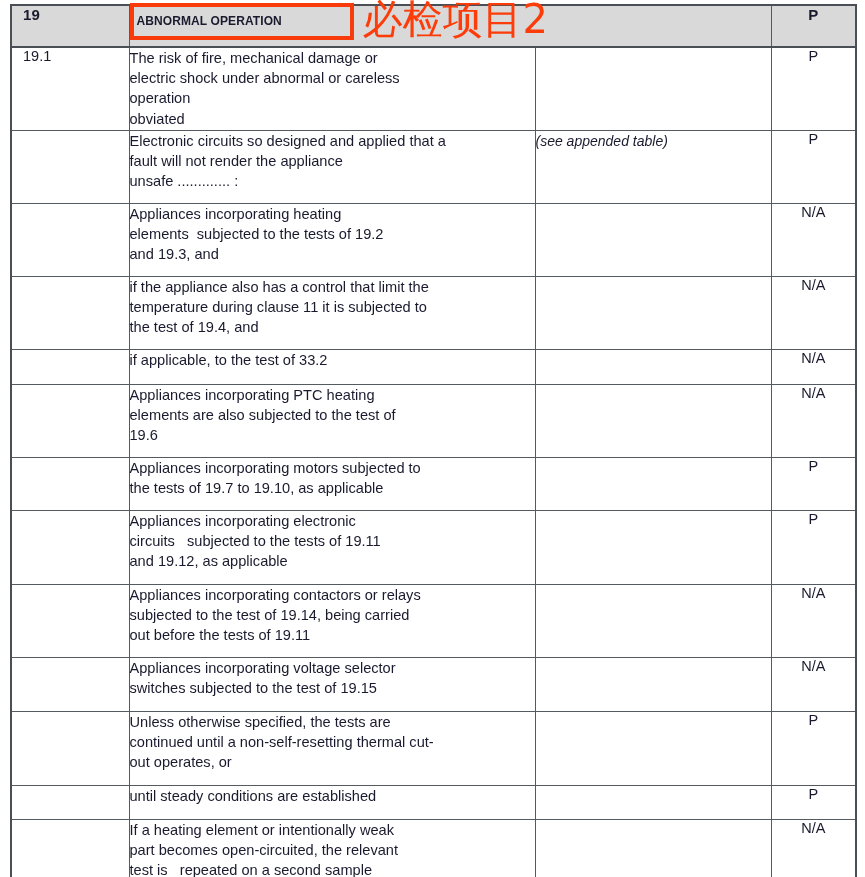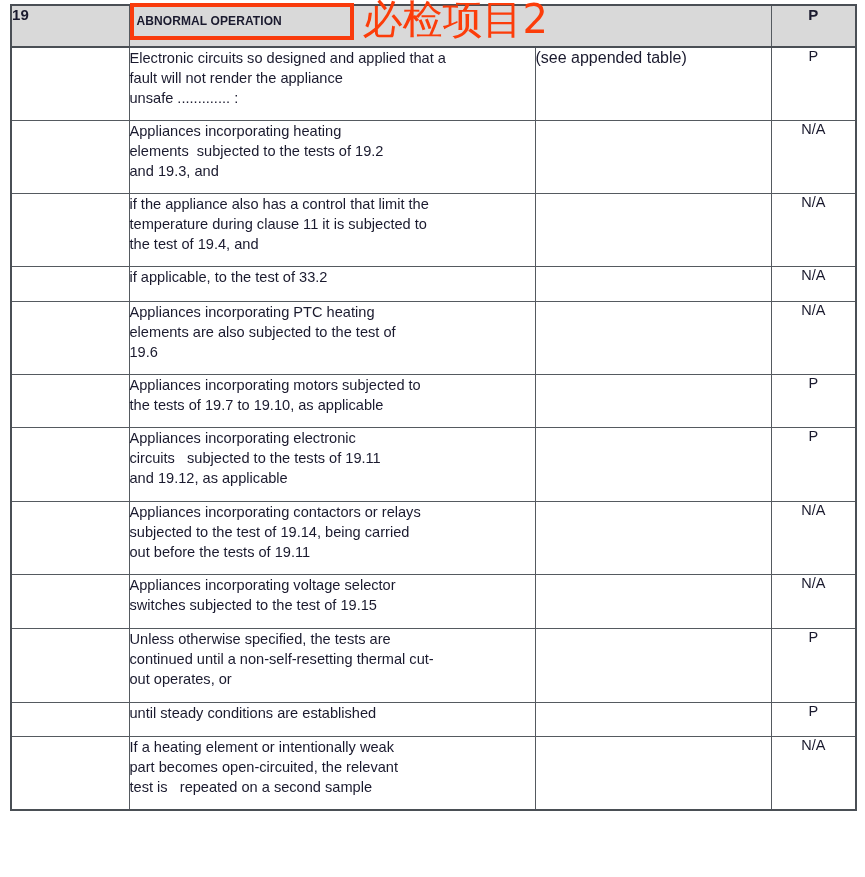--- a/index.html
+++ b/index.html
@@ -121,23 +121,24 @@
     font-size: 14.6px;
     line-height: 20.2px;
     padding: 7px 4px 6px 7px;
     overflow: visible;
     white-space: nowrap;
   }
   td.requirement .rline {
     white-space: pre;
   }
   td.result {
-    font-size: 16px;
+    font-size: 14px;
     line-height: 20.2px;
     padding: 7px 4px 6px 7px;
+    font-style: italic;
   }
   td.verdict {
     font-size: 14.5px;
     text-align: center;
     padding: 7px 0 6px 0;
   }
 
   tr.r0 td { height: 82px; }
   tr.r1 td { height: 72px; }
   tr.r2 td { height: 72px; }
@@ -148,21 +149,21 @@
   tr.r7 td { height: 73px; }
   tr.r8 td { height: 72px; margin-top: 36px; }
   tr.r9 td { height: 53px; }
   tr.r10 td { height: 73px; }
   tr.r11 td { height: 33px; margin-left: 8px; }
   tr.r12 td { height: 72px; border-bottom: 2px solid #4a4f55; }
 
   tr.r12 td.requirement { overflow: hidden; }
 
   
-  table.report td:first-child { border-left: 2px solid #4a4f55; }
+  table.report td:first-child { border-left: 2px solid #4a4f55; padding-left: 11px; }
   table.report td:last-child  { border-right: 2px solid #4a4f55; }
 </style>
 </head>
 <body>
 
 <div id="page">
 
   <table class="report">
     <colgroup>
       <col class="c-clause">
@@ -177,20 +178,31 @@
         <td class="hdr-title-cell" colspan="2">
           <div class="hdr-title-wrap">
             <span class="hdr-title">ABNORMAL OPERATION</span>
             <span class="redbox"></span>
             <span class="cn-note">必检项目2</span>
           </div>
         </td>
         <td class="hdr-verdict">P</td>
       </tr>
 
+      <tr class="r0">
+        <td class="clause">19.1</td>
+        <td class="requirement">
+          <div class="rline">The risk of fire, mechanical damage or</div>
+          <div class="rline">electric shock under abnormal or careless</div>
+          <div class="rline">operation</div>
+          <div class="rline">obviated</div>
+        </td>
+        <td class="result"></td>
+        <td class="verdict">P</td>
+      </tr>
 
       <tr class="r1">
         <td class="clause"></td>
         <td class="requirement">
           <div class="rline">Electronic circuits so designed and applied that a</div>
           <div class="rline">fault will not render the appliance</div>
           <div class="rline">unsafe ............. :</div>
         </td>
         <td class="result">(see appended table)</td>
         <td class="verdict">P</td>

